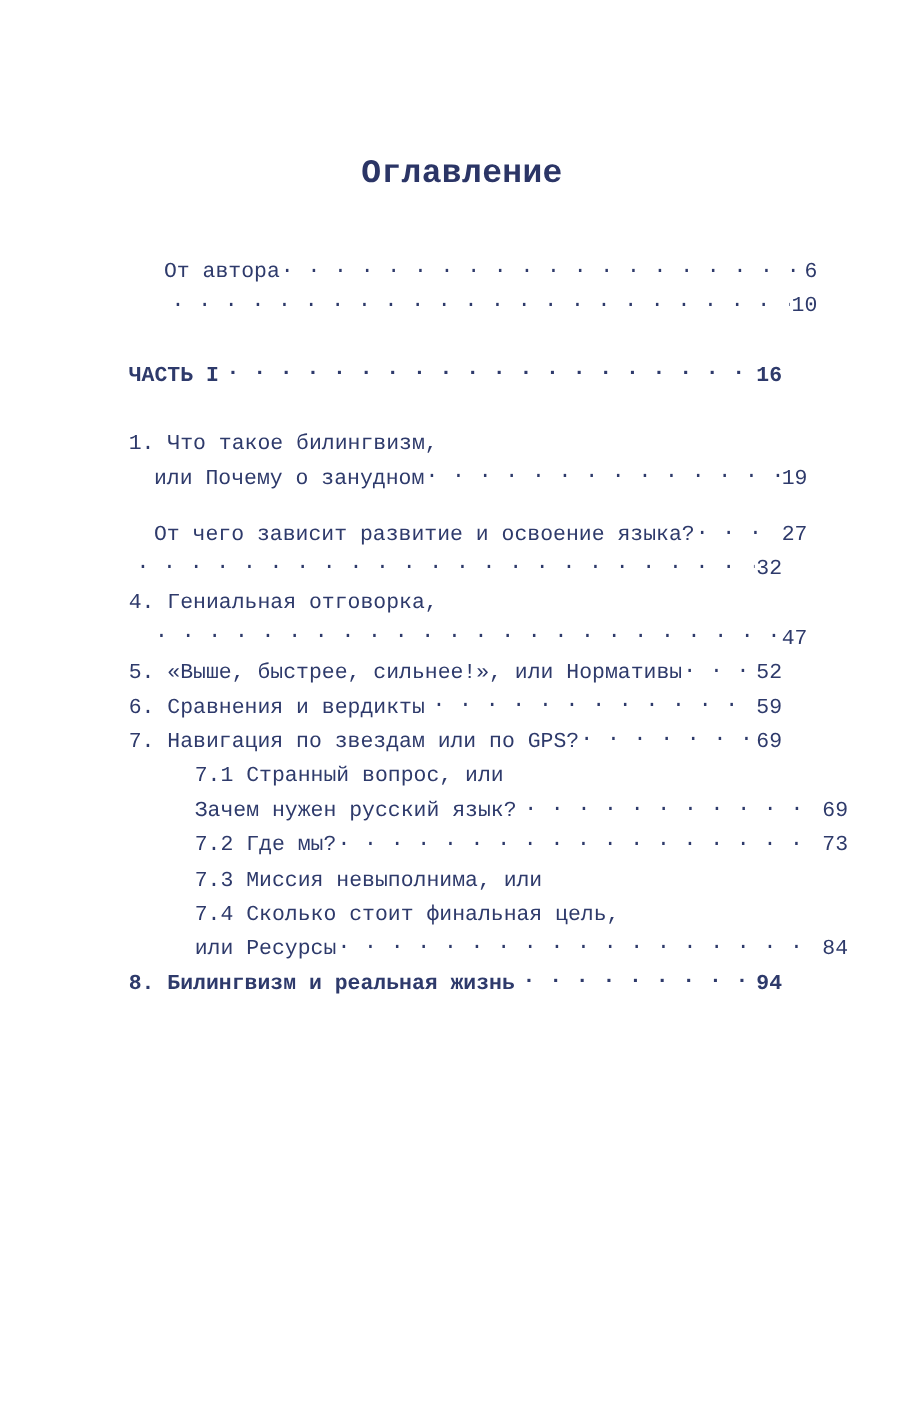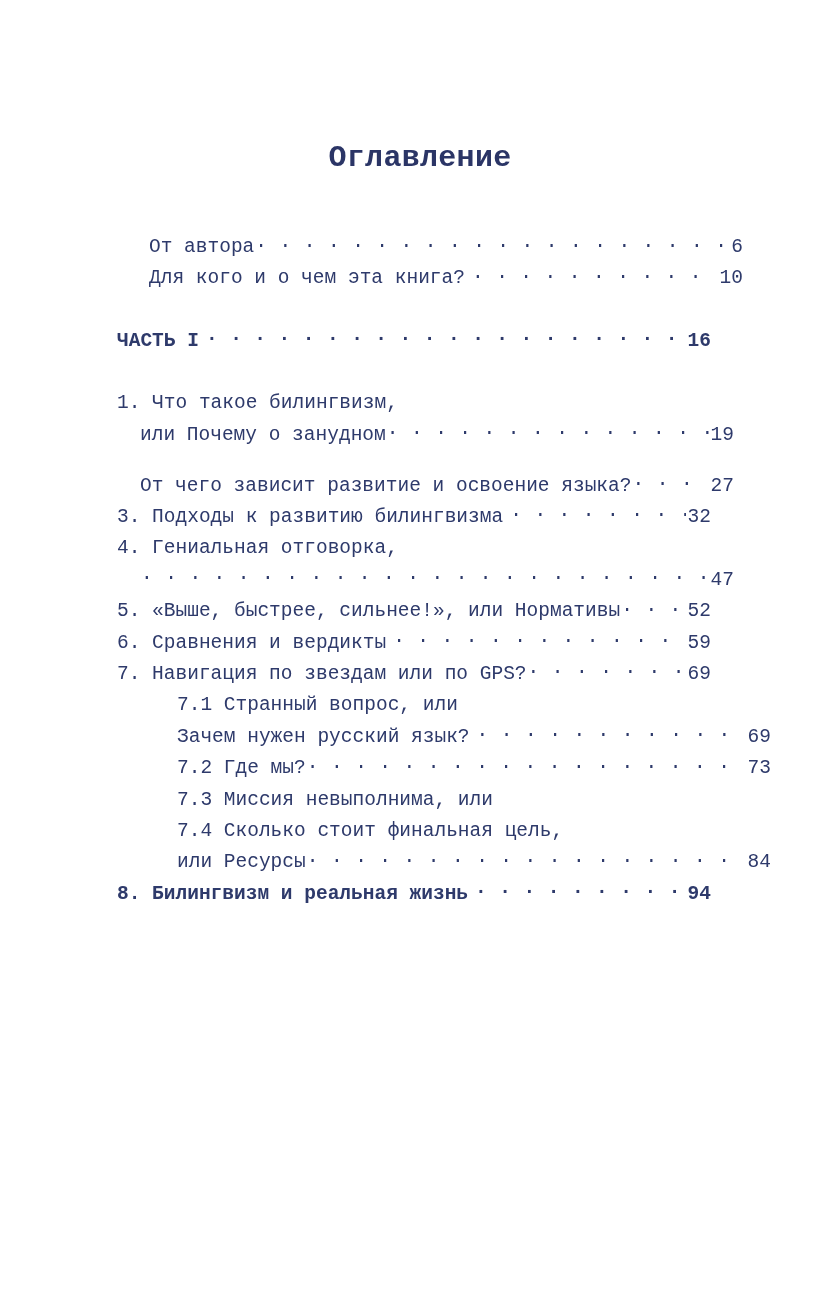--- a/index.html
+++ b/index.html
@@ -99,21 +99,20 @@
 
   <div class="toc-title">Оглавление</div>
 
   <div class="toc-body" id="toc-body">
       <div class="toc-row front">
         <span class="label">От автора</span>
         <span class="leader"></span>
         <span class="pageno">6</span>
       </div>
       <div class="toc-row front">
-        <span class="label">Для кого и о чем эта книга?</span>
         <span class="leader gap"></span>
         <span class="pageno">10</span>
       </div>
       <div style="height: 31px;"></div>
       <div class="toc-row part">
         <span class="label">ЧАСТЬ I</span>
         <span class="leader gap"></span>
         <span class="pageno">16</span>
       </div>
       <div style="height: 31px;"></div>
@@ -130,21 +129,20 @@
       <div class="toc-row">
         <span class="leader nodots"></span>
         <span class="pageno"></span>
       </div>
       <div class="toc-row cont">
         <span class="label">От чего зависит развитие и освоение языка?</span>
         <span class="leader"></span>
         <span class="pageno">27</span>
       </div>
       <div class="toc-row">
-        <span class="label">3. Подходы к развитию билингвизма</span>
         <span class="leader gap"></span>
         <span class="pageno">32</span>
       </div>
       <div class="toc-row">
         <span class="label">4. Гениальная отговорка,</span>
         <span class="leader nodots"></span>
         <span class="pageno"></span>
       </div>
       <div class="toc-row cont">
         <span class="leader"></span>

